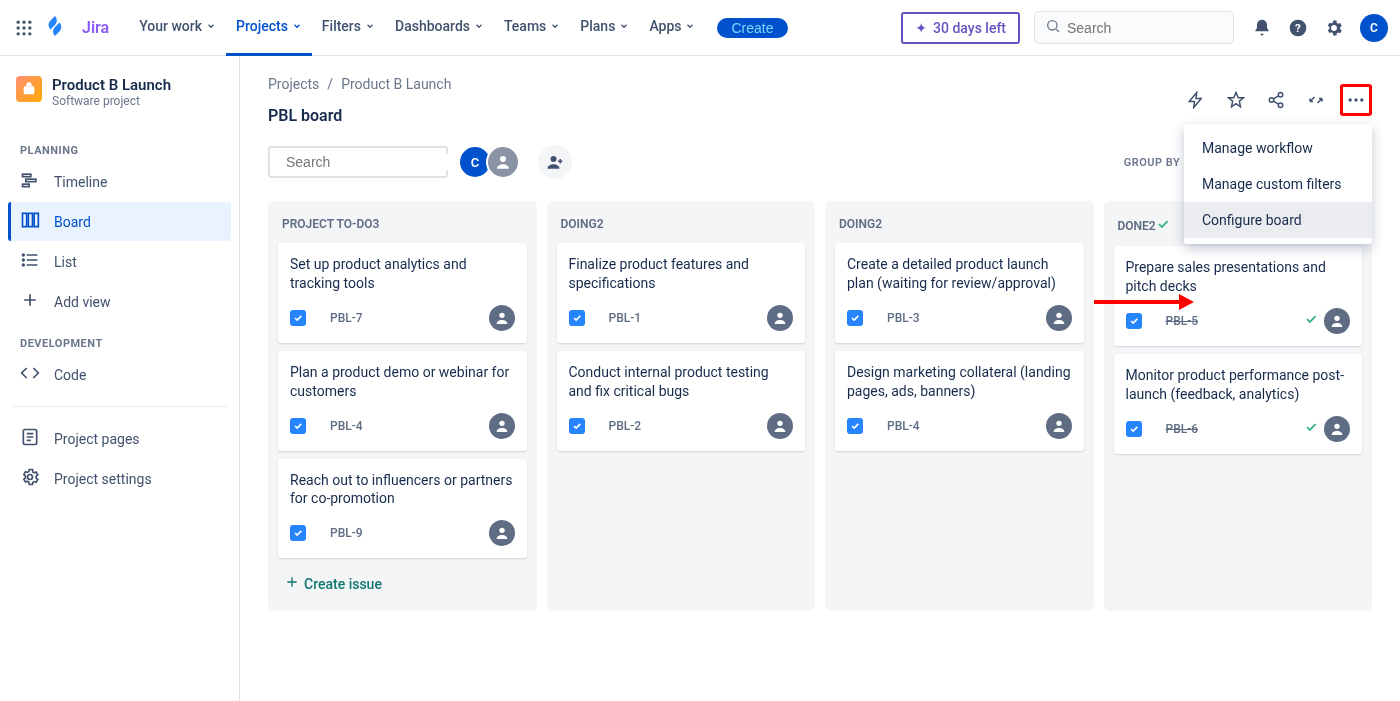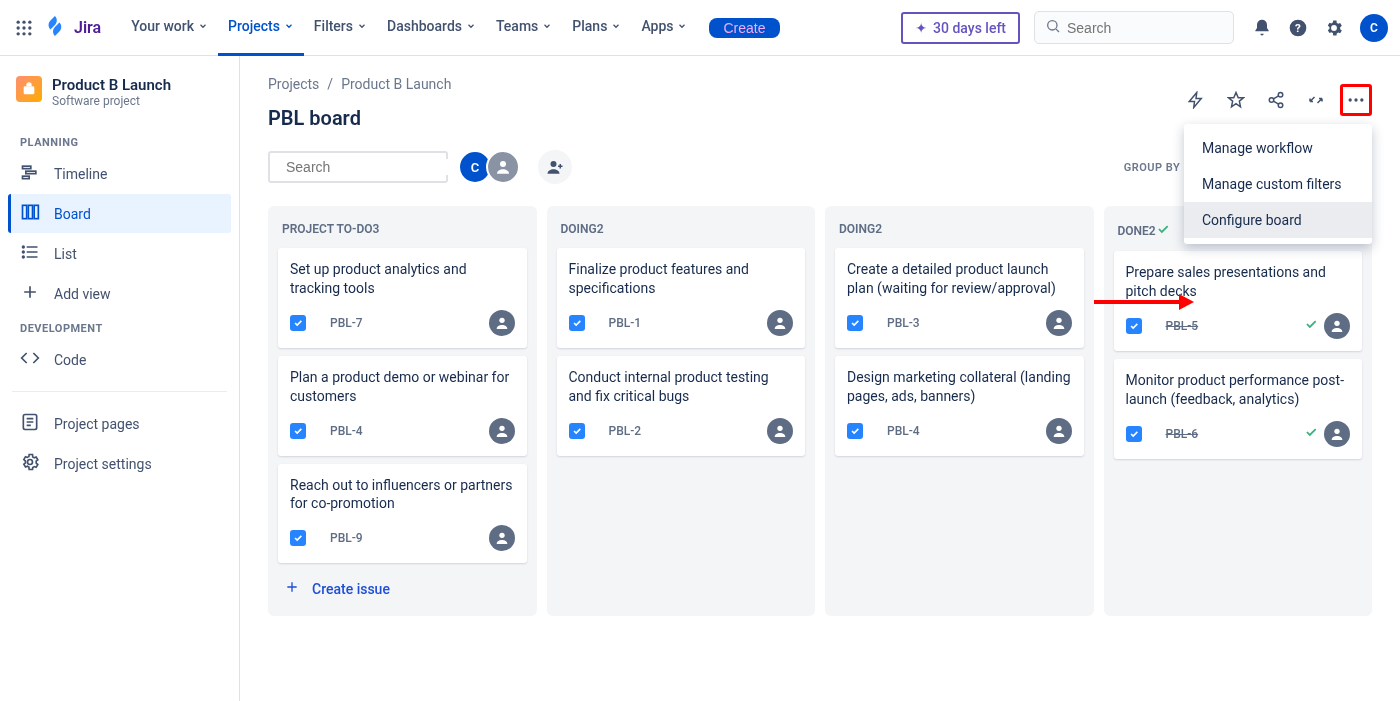--- a/index.html
+++ b/index.html
@@ -1,43 +1,43 @@
 <!DOCTYPE html>
 <html><head>
 <meta charset="utf-8">
 <style>
 * { box-sizing: border-box; margin: 0; padding: 0; }
 body { font-family: -apple-system, BlinkMacSystemFont, "Segoe UI", Roboto, sans-serif; font-size: 14px; color: #172B4D; background: #fff; }
 .topnav { display: flex; align-items: center; height: 56px; padding: 0 12px; border-bottom: 1px solid #DFE1E6; gap: 4px; }
 .app-switcher { width: 24px; height: 24px; display: flex; align-items: center; justify-content: center; margin-right: 4px; cursor: pointer; }
-.logo { display: flex; align-items: center; gap: 8px; font-weight: 600; font-size: 16px; margin-right: 16px; color: #4c1d95; }
+.logo { display: flex; align-items: center; gap: 16px; font-weight: 600; font-size: 16px; margin-right: 16px; color: #8b5cf6; }
 .logo-icon { color: #2684FF; }
 .nav-item { padding: 8px 10px; cursor: pointer; display: flex; align-items: center; gap: 4px; color: #42526E; font-weight: 500; font-size: 14px; border-bottom: 3px solid transparent; height: 56px; }
 .nav-item.active { color: #0052CC; border-bottom: 3px solid #0052CC; }
-.create-btn { background: #0052CC; color: #f0abfc; border: none; padding: 2px 14px; border-radius: 8px; font-weight: 500; cursor: pointer; margin-left: 8px; font-size: 14px; }
+.create-btn { background: #0052CC; color: #7dd3fc; border: none; padding: 2px 14px; border-radius: 14px; font-weight: 500; cursor: pointer; margin-left: 8px; font-size: 14px; }
 .spacer { flex: 1; }
 .trial-btn { border: 2px solid #6554C0; color: #6554C0; padding: 6px 12px; border-radius: 3px; display: flex; align-items: center; gap: 6px; font-weight: 500; cursor: pointer; margin-right: 10px; }
 .search-box { display: flex; align-items: center; gap: 6px; border: 1px solid #DFE1E6; border-radius: 5px; padding: 6px 10px; width: 200px; background: #FAFBFC; margin-right: 8px; }
 .search-box input { border: none; outline: none; background: transparent; font-size: 14px; flex: 1; }
 .top-icon { width: 32px; height: 32px; display: flex; align-items: center; justify-content: center; cursor: pointer; color: #42526E; }
 .avatar-blue { width: 28px; height: 28px; border-radius: 50%; background: #0052CC; color: #fff; display: flex; align-items: center; justify-content: center; font-size: 12px; font-weight: 600; }
 .layout { display: flex; height: calc(100vh - 56px); }
 .sidebar { width: 240px; padding: 20px 8px; border-right: 1px solid #DFE1E6; }
 .project-header { display: flex; gap: 10px; padding: 0 8px 20px; }
 .project-icon { width: 26px; height: 26px; background: linear-gradient(135deg,#FF8F73,#FFAB00); border-radius: 4px; display: flex; align-items: center; justify-content: center; }
 .project-name { font-weight: 600; font-size: 15px; }
 .project-type { font-size: 12px; color: #6B778C; }
-.section-label { font-size: 11px; font-weight: 700; color: #6B778C; letter-spacing: 0.5px; padding: 8px 12px 4px; }
+.section-label { font-size: 11px; font-weight: 700; color: #6B778C; letter-spacing: 0.5px; padding: 8px 12px 4px; margin-top: 8px; }
 .side-item { display: flex; align-items: center; gap: 14px; padding: 8px 12px; cursor: pointer; border-radius: 3px; color: #42526E; margin: 1px 0; }
 .side-item.active { background: #E9F2FF; color: #0052CC; border-left: 3px solid #0052CC; padding-left: 9px; }
 .side-divider { border-top: 1px solid #EBECF0; margin: 12px 4px; }
 .main { flex: 1; padding: 20px 28px; overflow: auto; background: #fff; position: relative; }
 .breadcrumb { display: flex; gap: 8px; font-size: 14px; color: #6B778C; margin-bottom: 14px; }
 .breadcrumb a { color: #6B778C; text-decoration: none; }
-.page-title { font-size: 20px; font-weight: 600; margin-bottom: 20px; }
+.page-title { font-size: 16px; font-weight: 600; margin-bottom: 20px; }
 .board-actions { position: absolute; top: 28px; right: 28px; display: flex; gap: 8px; align-items: center; }
 .action-icon { width: 32px; height: 32px; display: flex; align-items: center; justify-content: center; cursor: pointer; color: #42526E; border-radius: 3px; }
 .action-icon.highlighted { border: 3px solid #FF0000; }
 .dropdown-menu { position: absolute; top: 68px; right: 28px; width: 188px; background: #fff; border-radius: 3px; box-shadow: 0 4px 12px rgba(9,30,66,0.25); padding: 6px 0; z-index: 10; }
 .dropdown-item { padding: 10px 18px; cursor: pointer; font-size: 14px; }
 .dropdown-item.hovered { background: #EBECF0; }
 .filter-row { display: flex; align-items: center; gap: 10px; margin-bottom: 22px; }
 .filter-search { display: flex; align-items: center; gap: 6px; border: 2px solid #DFE1E6; border-radius: 3px; padding: 6px 10px; width: 180px; }
 .filter-search input { border: none; outline: none; font-size: 14px; flex: 1; }
 .avatar-group { display: flex; }
@@ -50,21 +50,21 @@
 .insights-btn { background: #F4F5F7; border: none; padding: 8px 12px; border-radius: 3px; cursor: pointer; display: flex; align-items: center; gap: 6px; font-size: 14px; }
 .board { display: flex; gap: 10px; }
 .column { flex: 1; min-width: 0; background: #F4F5F7; border-radius: 6px; padding: 10px; display: flex; flex-direction: column; gap: 8px; }
 .col-header { font-size: 12px; font-weight: 600; color: #5E6C84; padding: 6px 4px 4px; display: flex; align-items: center; gap: 0; }
 .card { background: #fff; border-radius: 3px; box-shadow: 0 1px 2px rgba(9,30,66,0.15); padding: 12px; cursor: pointer; }
 .card-title { font-size: 14px; margin-bottom: 12px; line-height: 1.35; }
 .card-footer { display: flex; align-items: center; justify-content: space-between; }
 .card-key { display: flex; align-items: center; gap: 24px; font-size: 12px; color: #5E6C84; font-weight: 500; }
 .task-badge { width: 16px; height: 16px; background: #2684FF; border-radius: 3px; display: flex; align-items: center; justify-content: center; }
 .assignee { width: 26px; height: 26px; border-radius: 50%; background: #5E6C84; display: flex; align-items: center; justify-content: center; }
-.create-issue { display: flex; align-items: center; gap: 12px; padding: 8px 6px; cursor: pointer; font-weight: 500; color: #1d4ed8; font-size: 14px; }
+.create-issue { display: flex; align-items: center; gap: 4px; padding: 8px 6px; cursor: pointer; font-weight: 500; color: #0f766e; font-size: 14px; }
 .done-key { text-decoration: line-through; }
 .done-check-col { color: #36B37E; }
 .arrow { position: absolute; top: 234px; right: 206px; z-index: 5; }
 .chevron svg { width: 10px; height: 10px; }
 </style>
 </head>
 <body>
 
 <div class="topnav">
   <div class="app-switcher">

